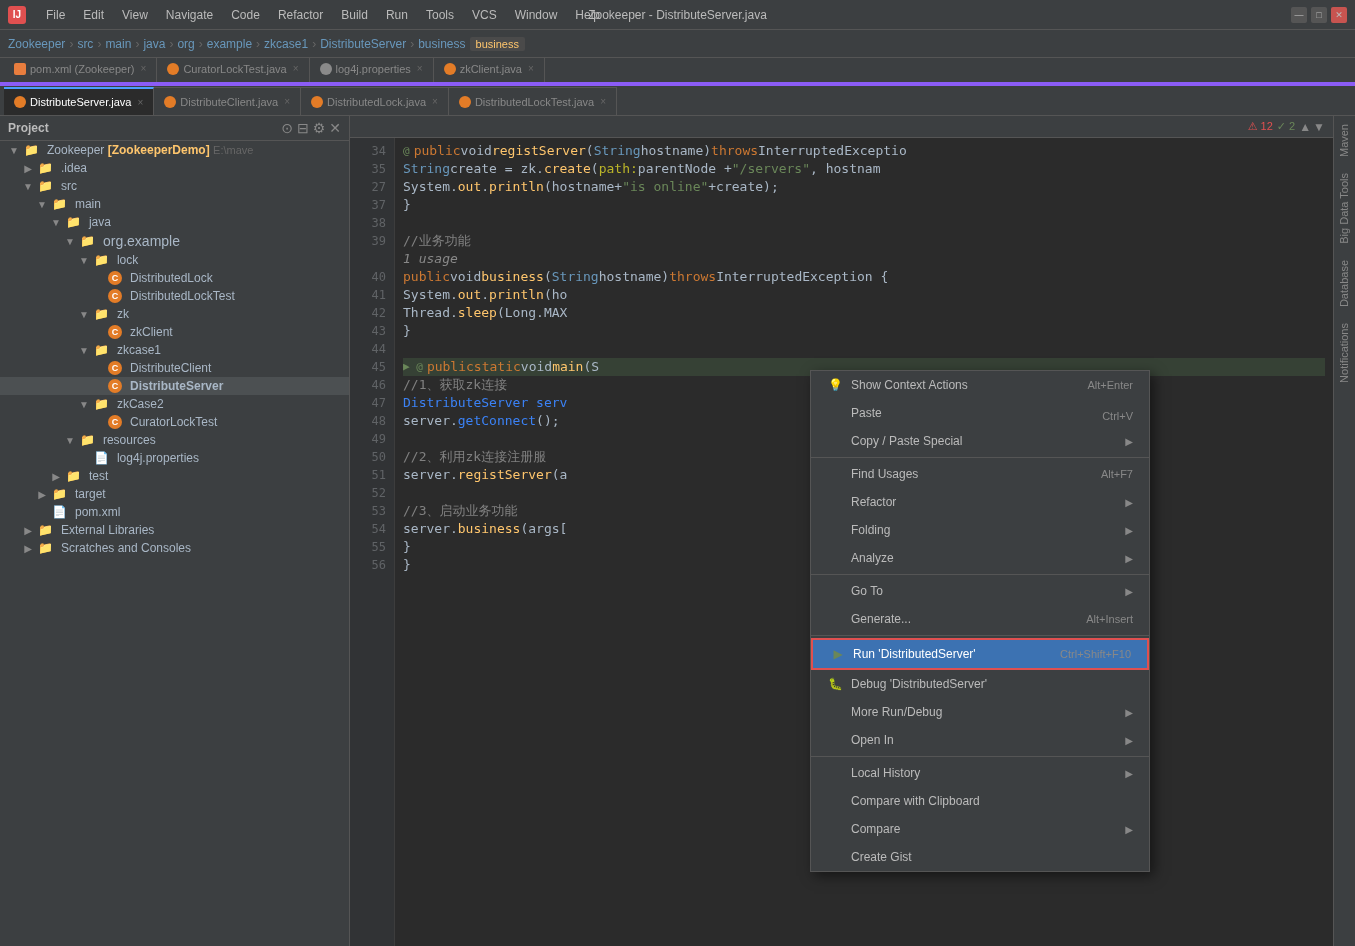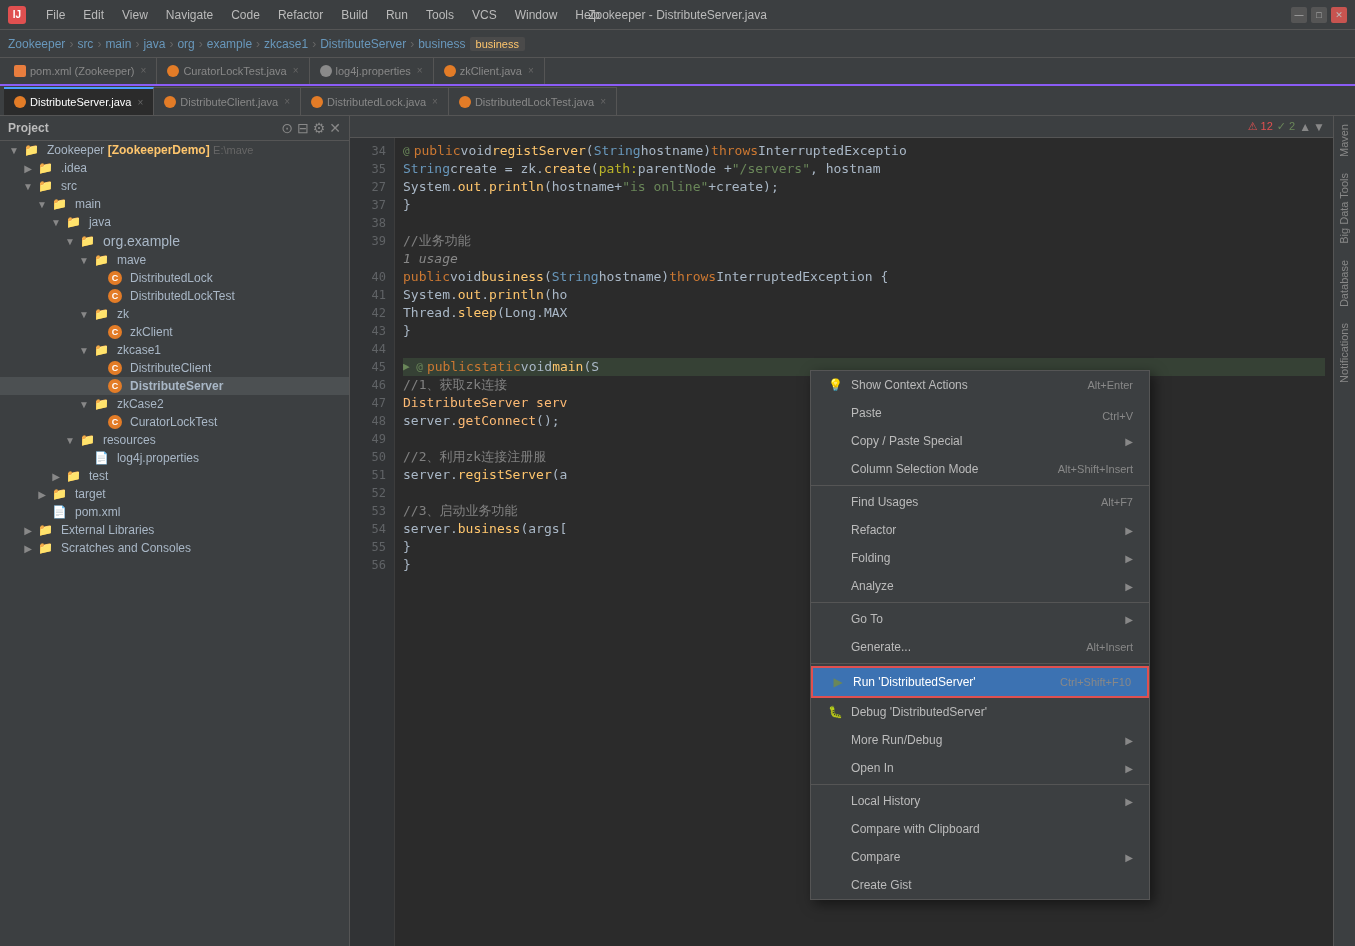--- a/index.html
+++ b/index.html
@@ -123,21 +123,21 @@
     <span>example</span>
     <span class="sep">›</span>
     <span>zkcase1</span>
     <span class="sep">›</span>
     <span>DistributeServer</span>
     <span class="sep">›</span>
     <span>business</span>
     <span class="method-badge">business</span>
   </div>
 
-<div style="background:#3c3f41;border-bottom:2px solid #8b5cf6;height:28px;display:flex;align-items:flex-end;padding-left:4px;overflow:hidden;">
+<div style="background:#3c3f41;border-bottom:4px solid #8b5cf6;height:28px;display:flex;align-items:flex-end;padding-left:4px;overflow:hidden;">
 <div class="tab">
       <span class="file-icon xml"></span>
       <span>pom.xml (Zookeeper)</span>
       <span class="close-x">×</span>
     </div>
     <div class="tab">
       <span class="file-icon orange"></span>
       <span>CuratorLockTest.java</span>
       <span class="close-x">×</span>
     </div>
@@ -216,21 +216,21 @@
           <span style="font-size: 12px; color: rgb(169, 183, 198);">java</span>
         </div>
         <div class="tree-item" style="padding-left: 64px;">
           <span class="tree-arrow" style="color: rgb(136, 136, 136);">▼</span>
           <span style="margin-right: 4px; font-size: 12px;">📁</span>
           <span style="font-size: 14px; color: rgb(169, 183, 198);">org.example</span>
         </div>
         <div class="tree-item" style="padding-left: 78px;">
           <span class="tree-arrow" style="color: rgb(136, 136, 136);">▼</span>
           <span style="margin-right: 4px; font-size: 12px;">📁</span>
-          <span style="font-size: 12px; color: rgb(169, 183, 198);">mave</span>
+          <span style="font-size: 12px; color: rgb(169, 183, 198);">lock</span>
         </div>
         <div class="tree-item" style="padding-left: 92px;">
           <span class="tree-arrow" style="color: rgb(136, 136, 136);"></span>
           <span style="width: 14px; height: 14px; background: rgb(227, 124, 39); border-radius: 50%; display: inline-flex; align-items: center; justify-content: center; font-size: 9px; color: white; font-weight: bold; margin-right: 4px;">C</span>
           <span style="font-size: 12px; color: rgb(169, 183, 198);">DistributedLock</span>
         </div>
         <div class="tree-item" style="padding-left: 92px;">
           <span class="tree-arrow" style="color: rgb(136, 136, 136);"></span>
           <span style="width: 14px; height: 14px; background: rgb(227, 124, 39); border-radius: 50%; display: inline-flex; align-items: center; justify-content: center; font-size: 9px; color: white; font-weight: bold; margin-right: 4px;">C</span>
           <span style="font-size: 12px; color: rgb(169, 183, 198);">DistributedLockTest</span>
@@ -419,25 +419,25 @@
             <span style="color: rgb(169, 183, 198);"> </span>
             <span style="color: rgb(204, 120, 50);">static</span>
             <span style="color: rgb(169, 183, 198);"> void </span>
             <span style="color: rgb(255, 198, 109);">main</span>
             <span style="color: rgb(169, 183, 198);">(S</span>
           </div>
           <div class="code-line" style="min-height: 18px; line-height: 18px;">
             <span style="color: rgb(128, 128, 128);">        //1、获取zk连接</span>
           </div>
           <div class="code-line" style="min-height: 18px; line-height: 18px;">
-            <span style="color: #fdba74;">        DistributeServer serv</span>
+            <span style="color: #3b82f6;">        DistributeServer serv</span>
           </div>
           <div class="code-line" style="min-height: 18px; line-height: 18px;">
             <span style="color: rgb(169, 183, 198);">        server.</span>
-            <span style="color: #fdba74;">getConnect</span>
+            <span style="color: #3b82f6;">getConnect</span>
             <span style="color: rgb(169, 183, 198);">();</span>
           </div>
           <div class="code-line" style="min-height: 18px; line-height: 18px;"></div>
           <div class="code-line" style="min-height: 18px; line-height: 18px;">
             <span style="color: rgb(128, 128, 128);">        //2、利用zk连接注册服</span>
           </div>
           <div class="code-line" style="min-height: 18px; line-height: 18px;">
             <span style="color: rgb(169, 183, 198);">        server.</span>
             <span style="color: rgb(255, 198, 109);">registServer</span>
             <span style="color: rgb(169, 183, 198);">(a</span>
@@ -490,29 +490,20 @@
     </div>
     <div class="ctx-item">
       <div style="display: flex; align-items: center;">
         <span class="ctx-icon"></span>
         <span>Copy / Paste Special</span>
       </div>
       <div style="display: flex; align-items: center; gap: 8px;">
         <span class="arrow" style="font-size: 10px;">▶</span>
       </div>
     </div>
-    <div class="ctx-item">
-      <div style="display: flex; align-items: center;">
-        <span class="ctx-icon"></span>
-        <span>Column Selection Mode</span>
-      </div>
-      <div style="display: flex; align-items: center; gap: 8px;">
-        <span class="shortcut">Alt+Shift+Insert</span>
-      </div>
-    </div>
     <div class="ctx-divider"></div>
     <div class="ctx-item">
       <div style="display: flex; align-items: center;">
         <span class="ctx-icon"></span>
         <span>Find Usages</span>
       </div>
       <div style="display: flex; align-items: center; gap: 8px;">
         <span class="shortcut">Alt+F7</span>
       </div>
     </div>

